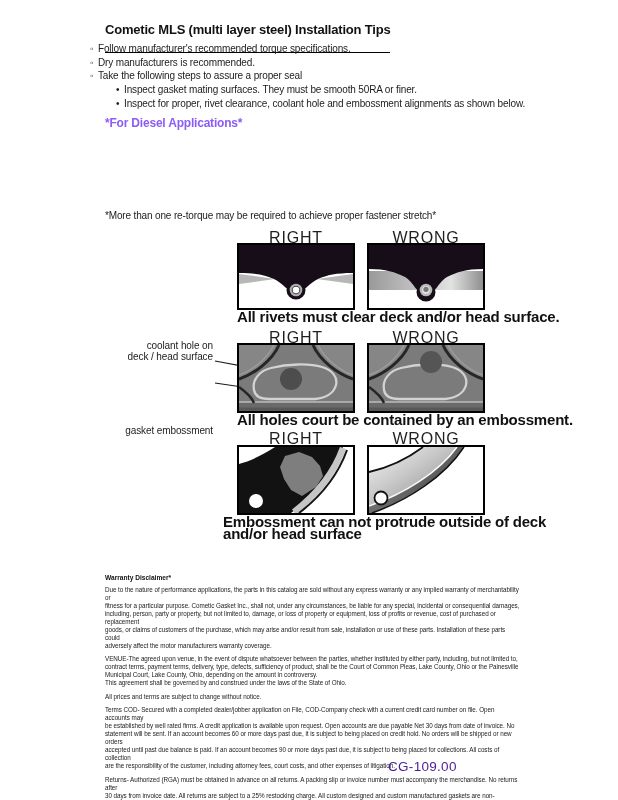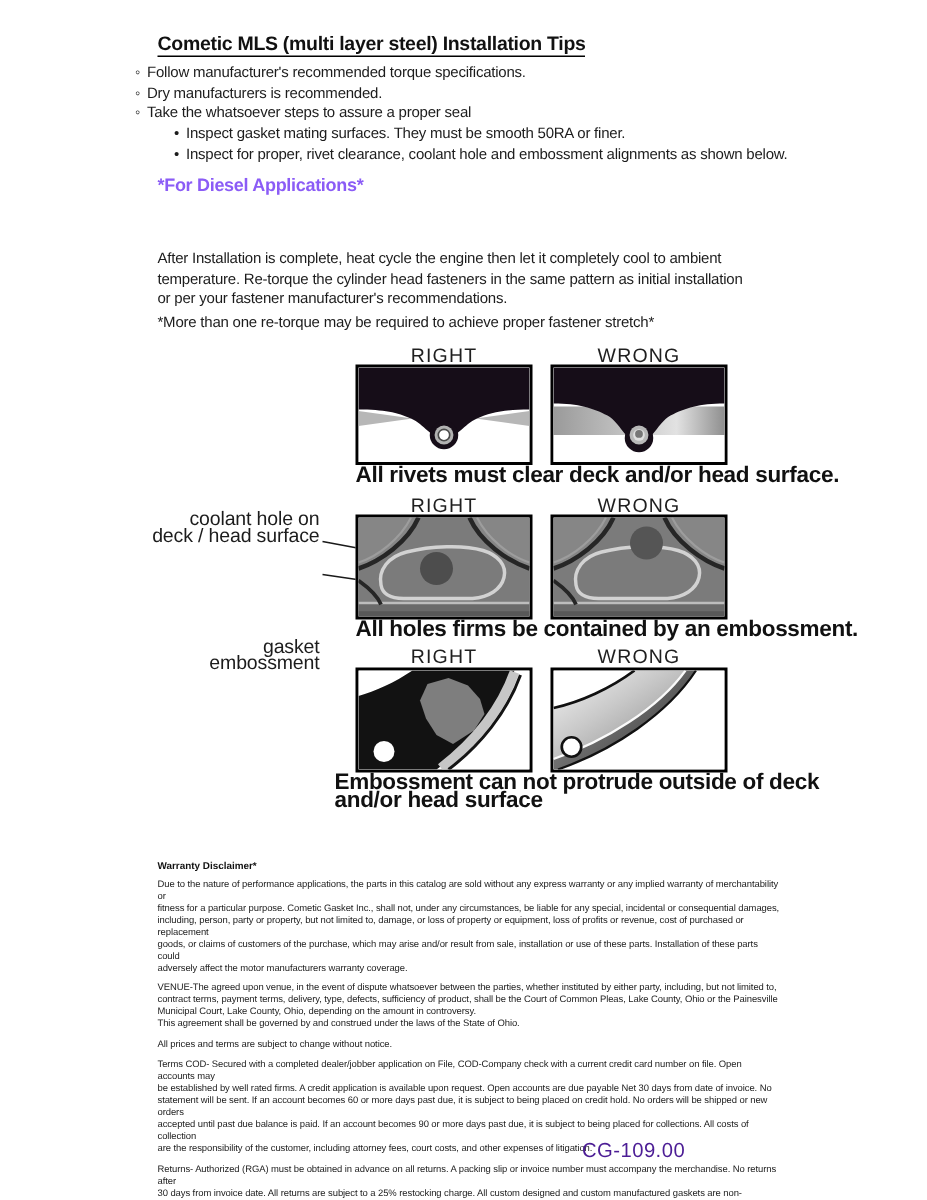--- a/index.html
+++ b/index.html
@@ -3,31 +3,31 @@
 <meta charset="utf-8">
 <style>
   html,body{margin:0;padding:0;background:#ffffff;}
   #page{
     position:relative;width:618px;height:800px;background:#ffffff;overflow:hidden;
     font-family:"Liberation Sans", sans-serif;color:#1a1a1a;
   }
   .abs{position:absolute;}
   .title{
     font-size:13px;font-weight:bold;letter-spacing:-0.2px;color:#111;
-    border-bottom:1.6px solid #000;padding-bottom:1px;display:inline-block;
+    border-bottom:1.6px solid #000;padding-bottom:15px;display:inline-block;
   }
   .body-text{font-size:10px;line-height:13.6px;letter-spacing:-0.15px;white-space:pre-line;color:#1c1c1c;}
   .bullet-line{display:flex;font-size:10px;line-height:13.7px;letter-spacing:-0.15px;color:#1c1c1c;}
   .bullet-mark{width:8px;text-align:left;flex:0 0 8px;}
   .sub{margin-left:26px;}
   .section-head{font-size:12px;font-weight:bold;letter-spacing:-0.2px;color:#8b5cf6;}
-  .rw-label{width:118px;text-align:center;font-size:13px;letter-spacing:0.8px;color:#1f1f1f;}
+  .rw-label{width:118px;text-align:center;font-size:16px;letter-spacing:0.8px;color:#1f1f1f;}
   .diag{border:2px solid #000;width:114px;background:#fff;display:block;}
   .caption{font-size:15px;font-weight:bold;letter-spacing:-0.2px;color:#111;white-space:pre-line;line-height:11.5px;}
-  .callout{font-size:13px;line-height:11px;text-align:right;letter-spacing:-0.1px;color:#1c1c1c;white-space:pre-line;}
+  .callout{font-size:10px;line-height:11px;text-align:right;letter-spacing:-0.1px;color:#1c1c1c;white-space:pre-line;}
   .fine{font-size:6.3px;line-height:8px;letter-spacing:-0.05px;color:#222;white-space:pre-line;margin:0 0 5.5px 0;}
   .fine-head{font-size:6.6px;font-weight:bold;color:#111;margin:0 0 4.5px 0;}
   .page-num{font-size:13.5px;letter-spacing:0.3px;color:#4c1d95;}
 </style>
 </head>
 <body>
 
 <div id="page">
 
   <div class="abs" style="left:105px;top:20px;">
@@ -38,36 +38,33 @@
     <div class="bullet-line">
       <span class="bullet-mark">◦</span>
       <span>Follow manufacturer's recommended torque specifications.</span>
     </div>
     <div class="bullet-line">
       <span class="bullet-mark">◦</span>
       <span>Dry manufacturers is recommended.</span>
     </div>
     <div class="bullet-line">
       <span class="bullet-mark">◦</span>
-      <span>Take the whatsoever steps to assure a proper seal</span>
+      <span>Take the following steps to assure a proper seal</span>
     </div>
     <div class="bullet-line sub">
       <span class="bullet-mark">•</span>
       <span>Inspect gasket mating surfaces.  They must be smooth 50RA or finer.</span>
     </div>
     <div class="bullet-line sub">
       <span class="bullet-mark">•</span>
       <span>Inspect for proper, rivet clearance, coolant hole and embossment alignments as shown below.</span>
     </div>
   </div>
 
   <div class="abs section-head" style="left:105px;top:116px;">*For Diesel Applications*</div>
-  <div class="abs body-text" style="left:105px;top:166px;">After Installation is complete, heat cycle the engine then let it completely cool to ambient
-temperature. Re-torque the cylinder head fasteners in the same pattern as initial installation
-or per your fastener manufacturer's recommendations.</div>
   <div class="abs body-text" style="left:105px;top:209px;">*More than one re-torque may be required to achieve proper fastener stretch*</div>
 
   <div class="abs rw-label" style="left:237px;top:229px;">RIGHT</div>
   <div class="abs rw-label" style="left:367px;top:229px;">WRONG</div>
 
   <svg class="abs diag" style="left:237px;top:243px;height:63px;" viewBox="0 0 114 63">
     <rect width="114" height="63" fill="#ffffff"></rect>
     <polygon points="0,29 36,34 0,39" fill="#b7b7b7"></polygon>
     <polygon points="114,29 78,34 114,39" fill="#b7b7b7"></polygon>
     <path d="M0,0 H114 V28 C97,28 88,30 79,34 C70,38 66,47 57,47 C48,47 44,38 35,34 C26,30 17,28 0,28 Z" fill="#160d18"></path>
@@ -133,21 +130,21 @@
     <path d="M35,0 C28,14 13,26 0,30" stroke="#9d9d9d" stroke-width="1.4" fill="none"></path>
     <path d="M79,0 C86,14 101,26 114,30" stroke="#9d9d9d" stroke-width="1.4" fill="none"></path>
     <rect y="57" width="114" height="9" fill="#6a6a6a"></rect>
     <line x1="0" y1="57" x2="114" y2="57" stroke="#bdbdbd" stroke-width="1.6"></line>
     <rect y="62.5" width="114" height="3.5" fill="#585858"></rect>
     <path d="M0,42 C7,47 13,53 15,58" stroke="#262626" stroke-width="2.5" fill="none"></path>
     <path d="M15,45 C13,35 20,26 32,23 C48,19 70,18 83,22 C93,25 99,32 97,40 C95,48 87,53 76,54 L30,54 C21,54 16,51 15,45 Z" stroke="#d2d2d2" stroke-width="2.3" fill="none"></path>
     <circle cx="62" cy="17" r="11" fill="#555555"></circle>
   </svg>
 
-  <div class="abs caption" style="left:237px;top:414px;">All holes firms be contained by an embossment.</div>
+  <div class="abs caption" style="left:237px;top:414px;">All holes court be contained by an embossment.</div>
 
   <div class="abs rw-label" style="left:237px;top:430px;">RIGHT</div>
   <div class="abs rw-label" style="left:367px;top:430px;">WRONG</div>
 
   <svg class="abs diag" style="left:237px;top:445px;height:66px;" viewBox="0 0 114 66">
     <rect width="114" height="66" fill="#ffffff"></rect>
     <path d="M36,0 C24,8 11,14 0,17 V66 H52 C74,50 94,28 104,0 Z" fill="#121212"></path>
     <polygon points="46,9 60,5 73,10 81,19 84,29 77,40 63,49 52,43 45,32 41,20" fill="#7e7e7e"></polygon>
     <path d="M104,1 C95,26 77,48 55,65" stroke="#c6c6c6" stroke-width="6.5" fill="none"></path>
     <path d="M108,3 C99,28 81,50 60,66" stroke="#141414" stroke-width="2" fill="none"></path>

